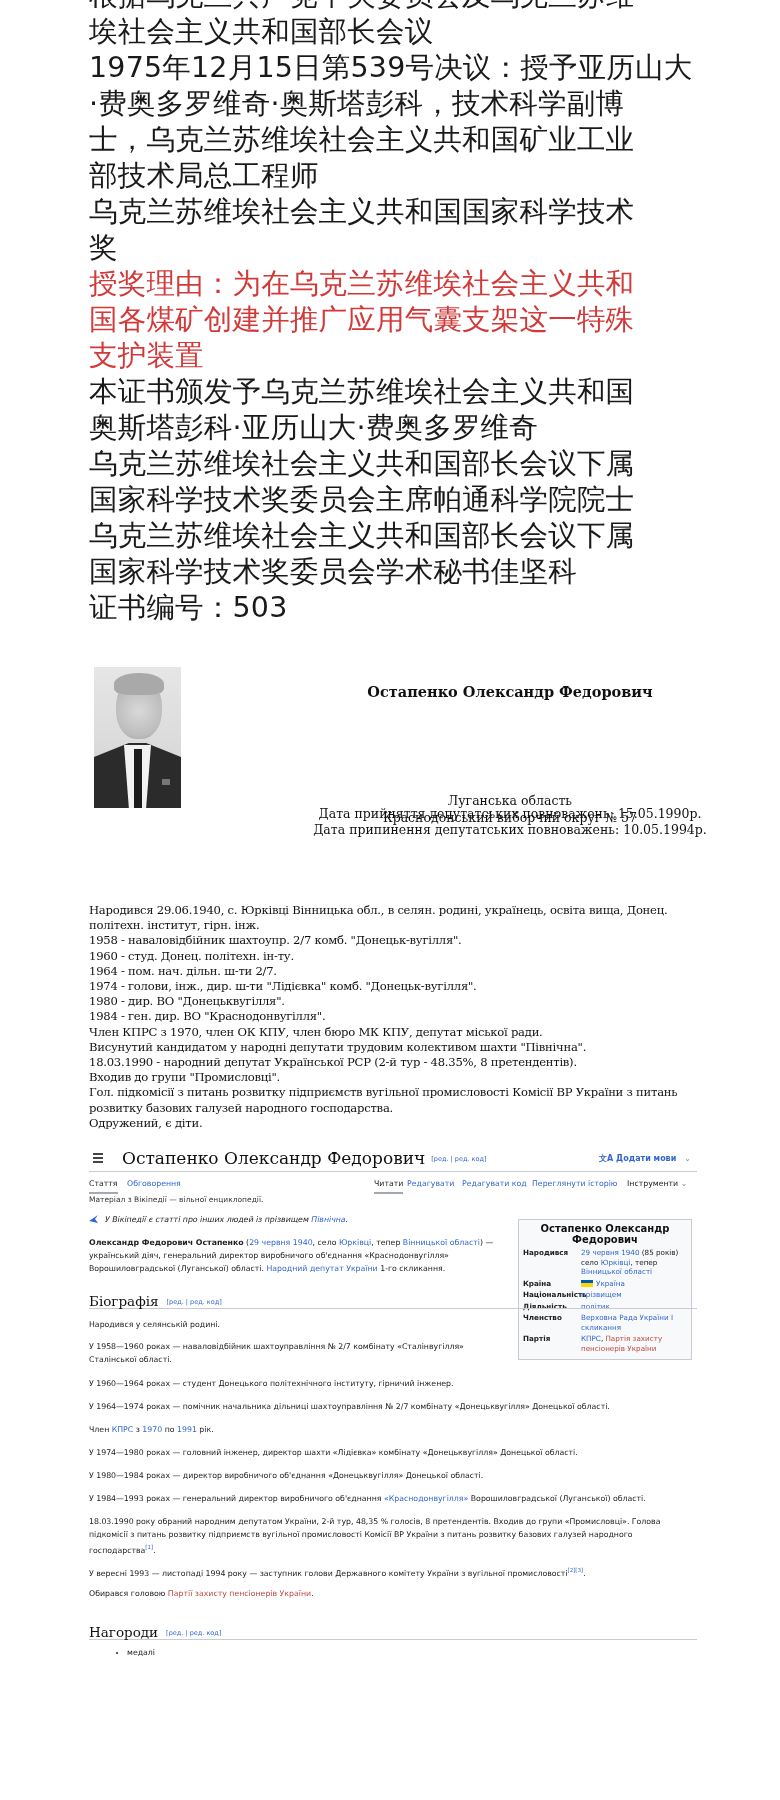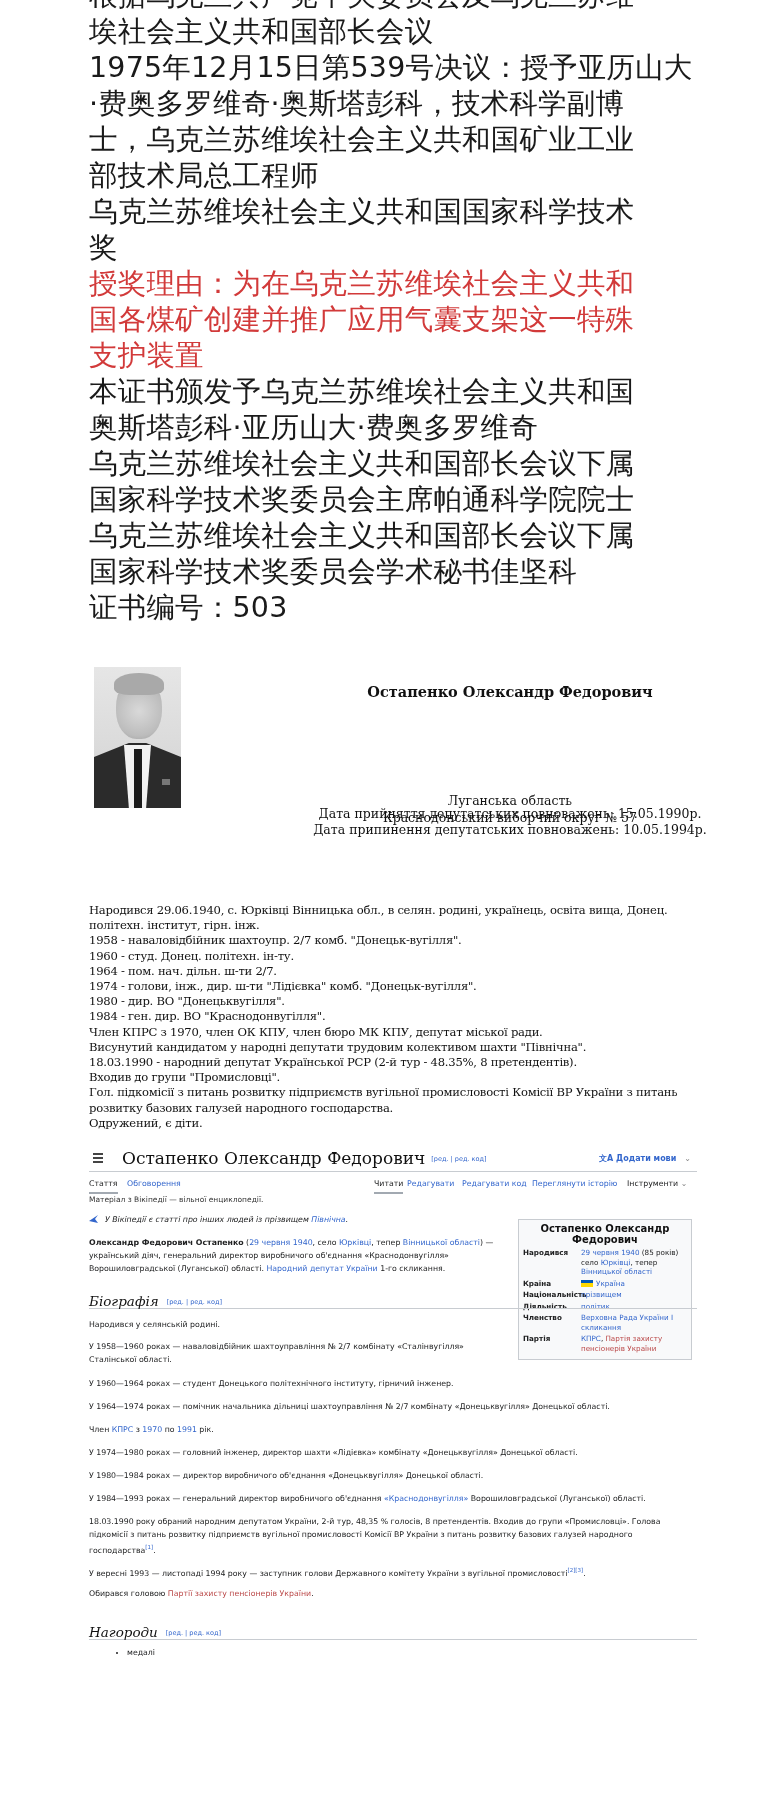--- a/index.html
+++ b/index.html
@@ -50,21 +50,21 @@
   .w-lead { position: absolute; left: 89px; top: 1236px; width: 420px; font-size: 7.8px; line-height: 13px; color: #202122; }
 
   .infobox { position: absolute; left: 518px; top: 1219px; width: 174px; border: 1px solid #c8ccd1; background: #f8f9fa; padding: 3px 4px 4px 4px; font-size: 7.2px; }
   .ib-title { text-align: center; font-weight: bold; font-size: 10px; line-height: 11px; color: #111; margin-bottom: 3px; }
   .ib-row { display: flex; margin-bottom: 2px; line-height: 9.5px; }
   .ib-row .k { width: 58px; font-weight: bold; color: #202122; flex-shrink: 0; }
   .ib-row .v { flex: 1; color: #202122; }
   .flag { display: inline-block; width: 12px; height: 7px; vertical-align: -1px; margin-right: 3px; background: linear-gradient(#0057b7 50%, #ffd700 50%); }
 
   .w-h2 { position: absolute; left: 89px; width: 608px; border-bottom: 1px solid #c8ccd1; height: 18px; }
-  .w-h2 .t { font-family: "DejaVu Serif", serif; font-size: 13.5px; color: #111; font-style: italic; }
+  .w-h2 .t { font-family: "DejaVu Serif", serif; font-size: 13.5px; color: #111; }
   .w-h2 .e { font-size: 6.5px; color: #3366cc; margin-left: 8px; vertical-align: 2px; }
 
   .w-p { position: absolute; left: 89px; width: 608px; font-size: 7.8px; line-height: 13px; color: #202122; }
   .w-p sup { font-size: 5.5px; color: #3366cc; }
   .w-ul { position: absolute; left: 99px; font-size: 7.8px; color: #202122; }
   .w-ul li { list-style: disc; margin-left: 28px; }
 </style>
 </head>
 <body>
 

